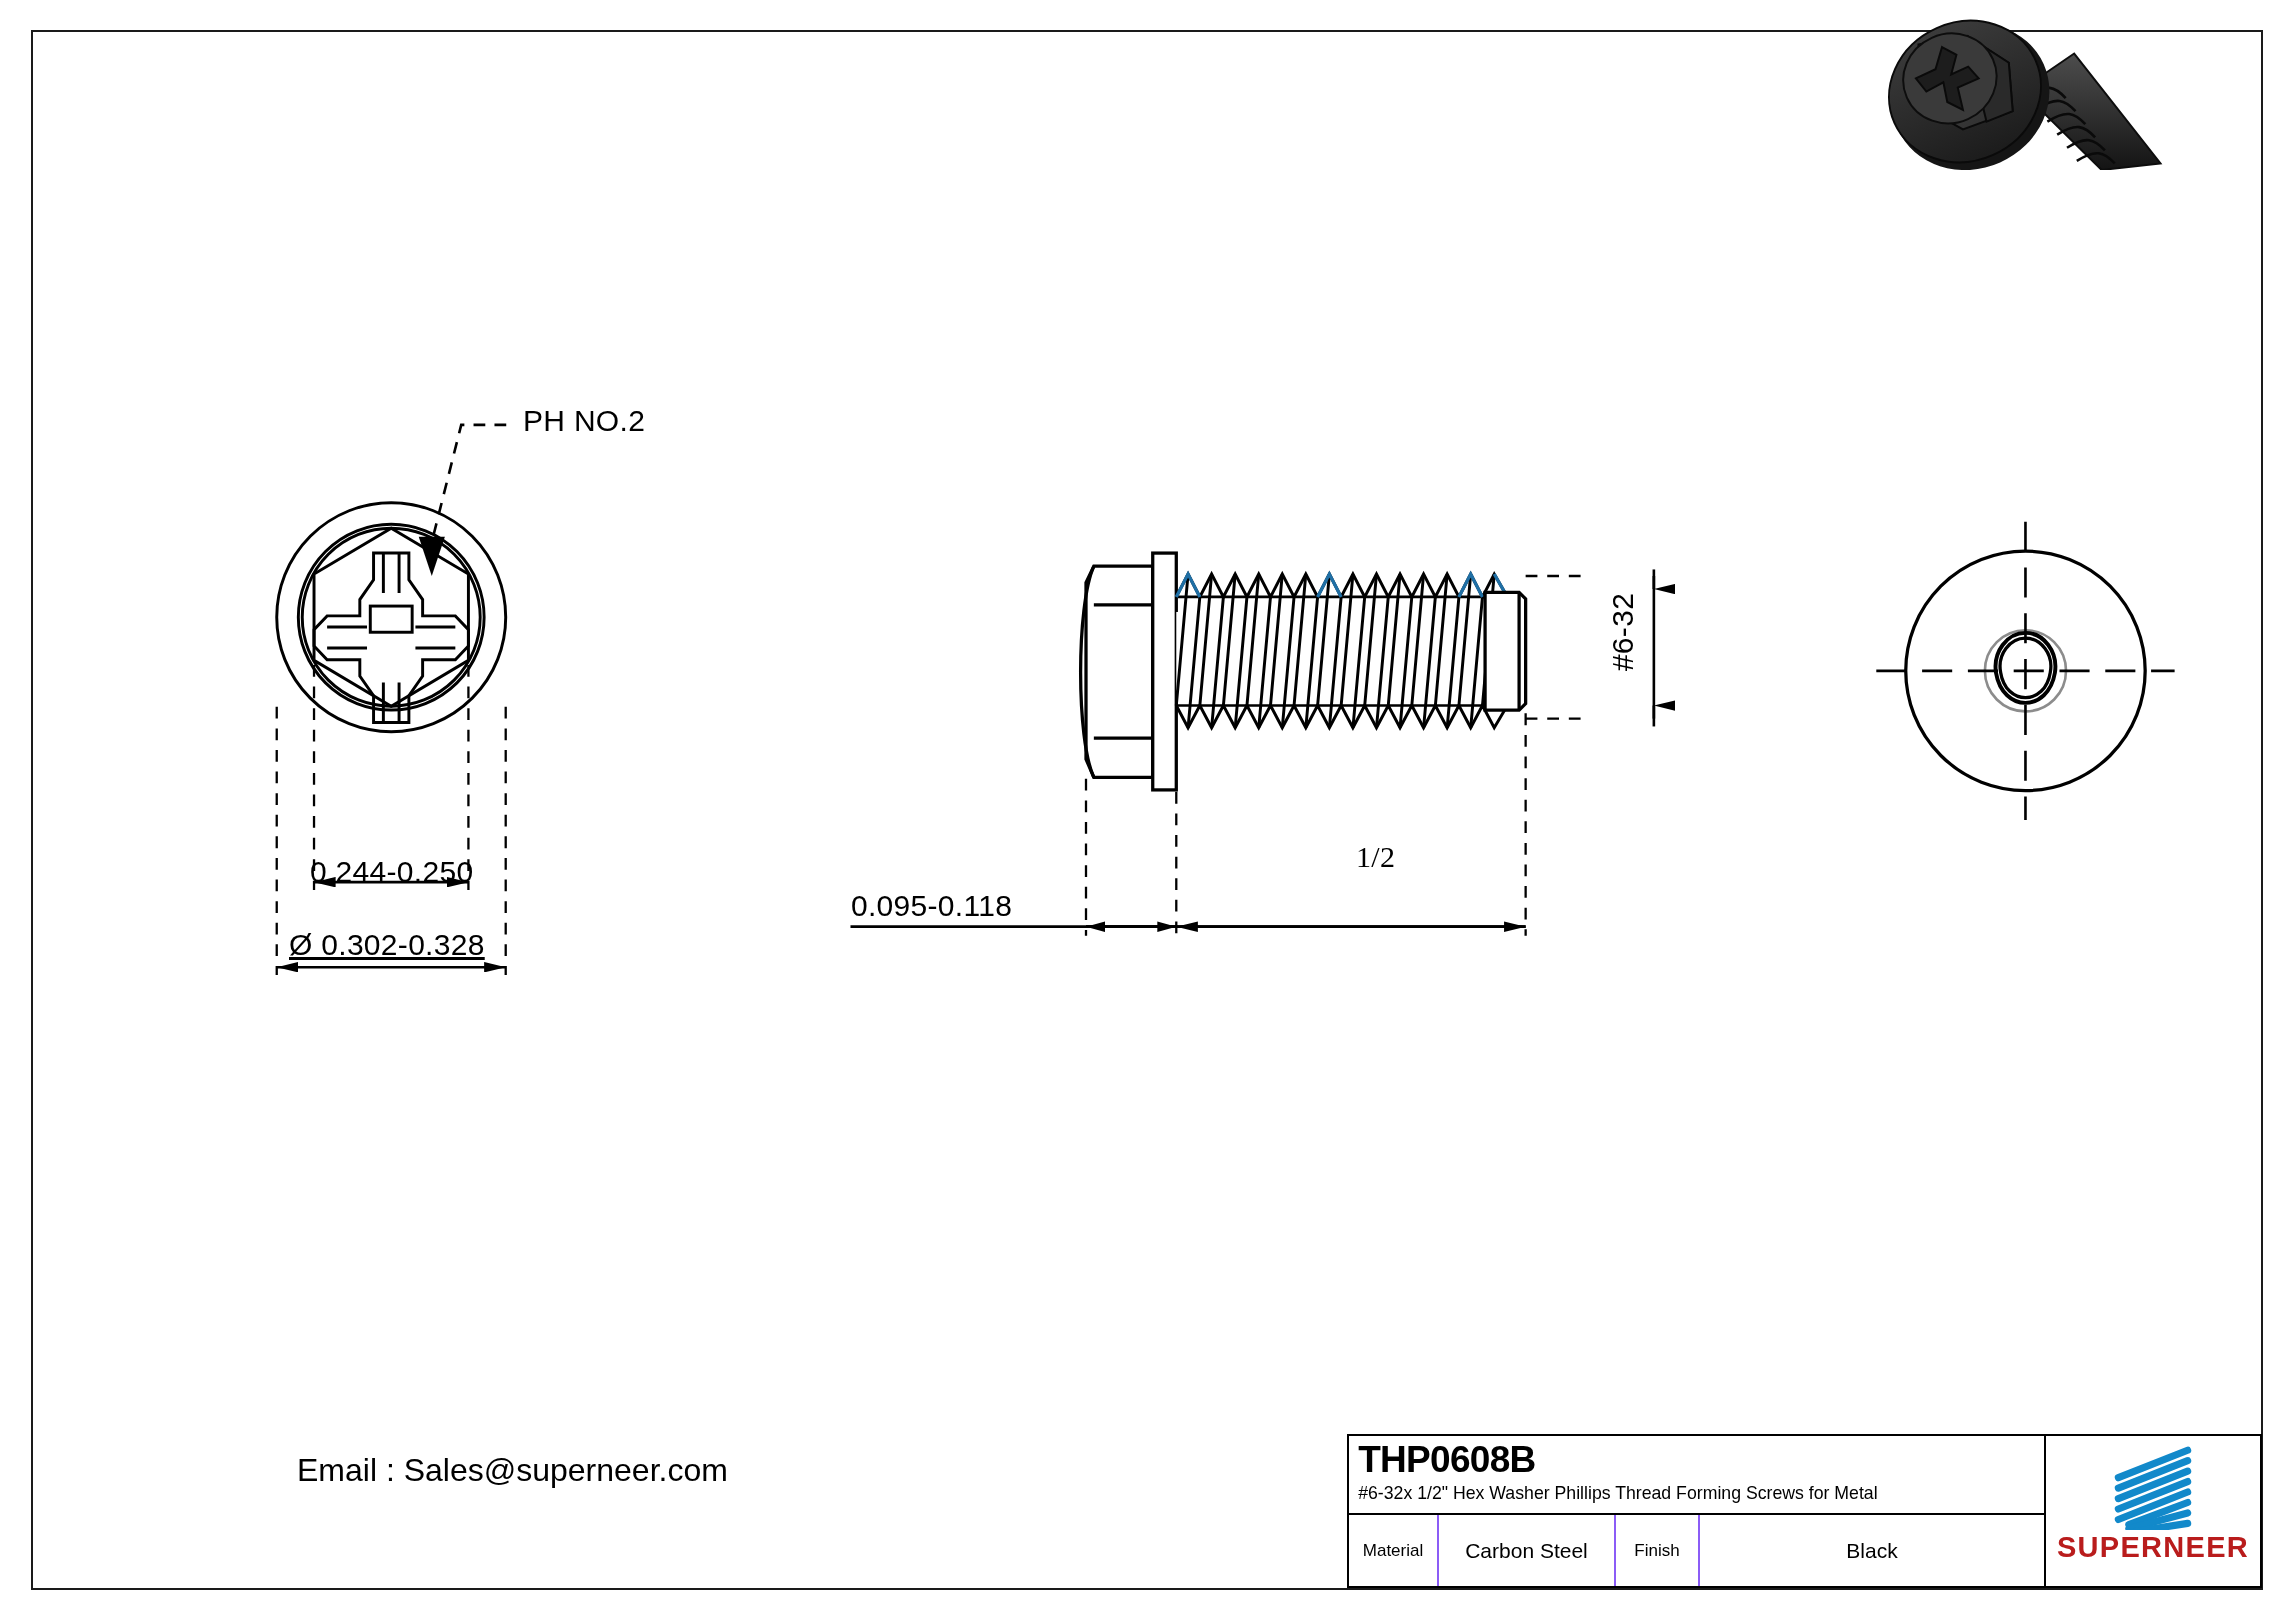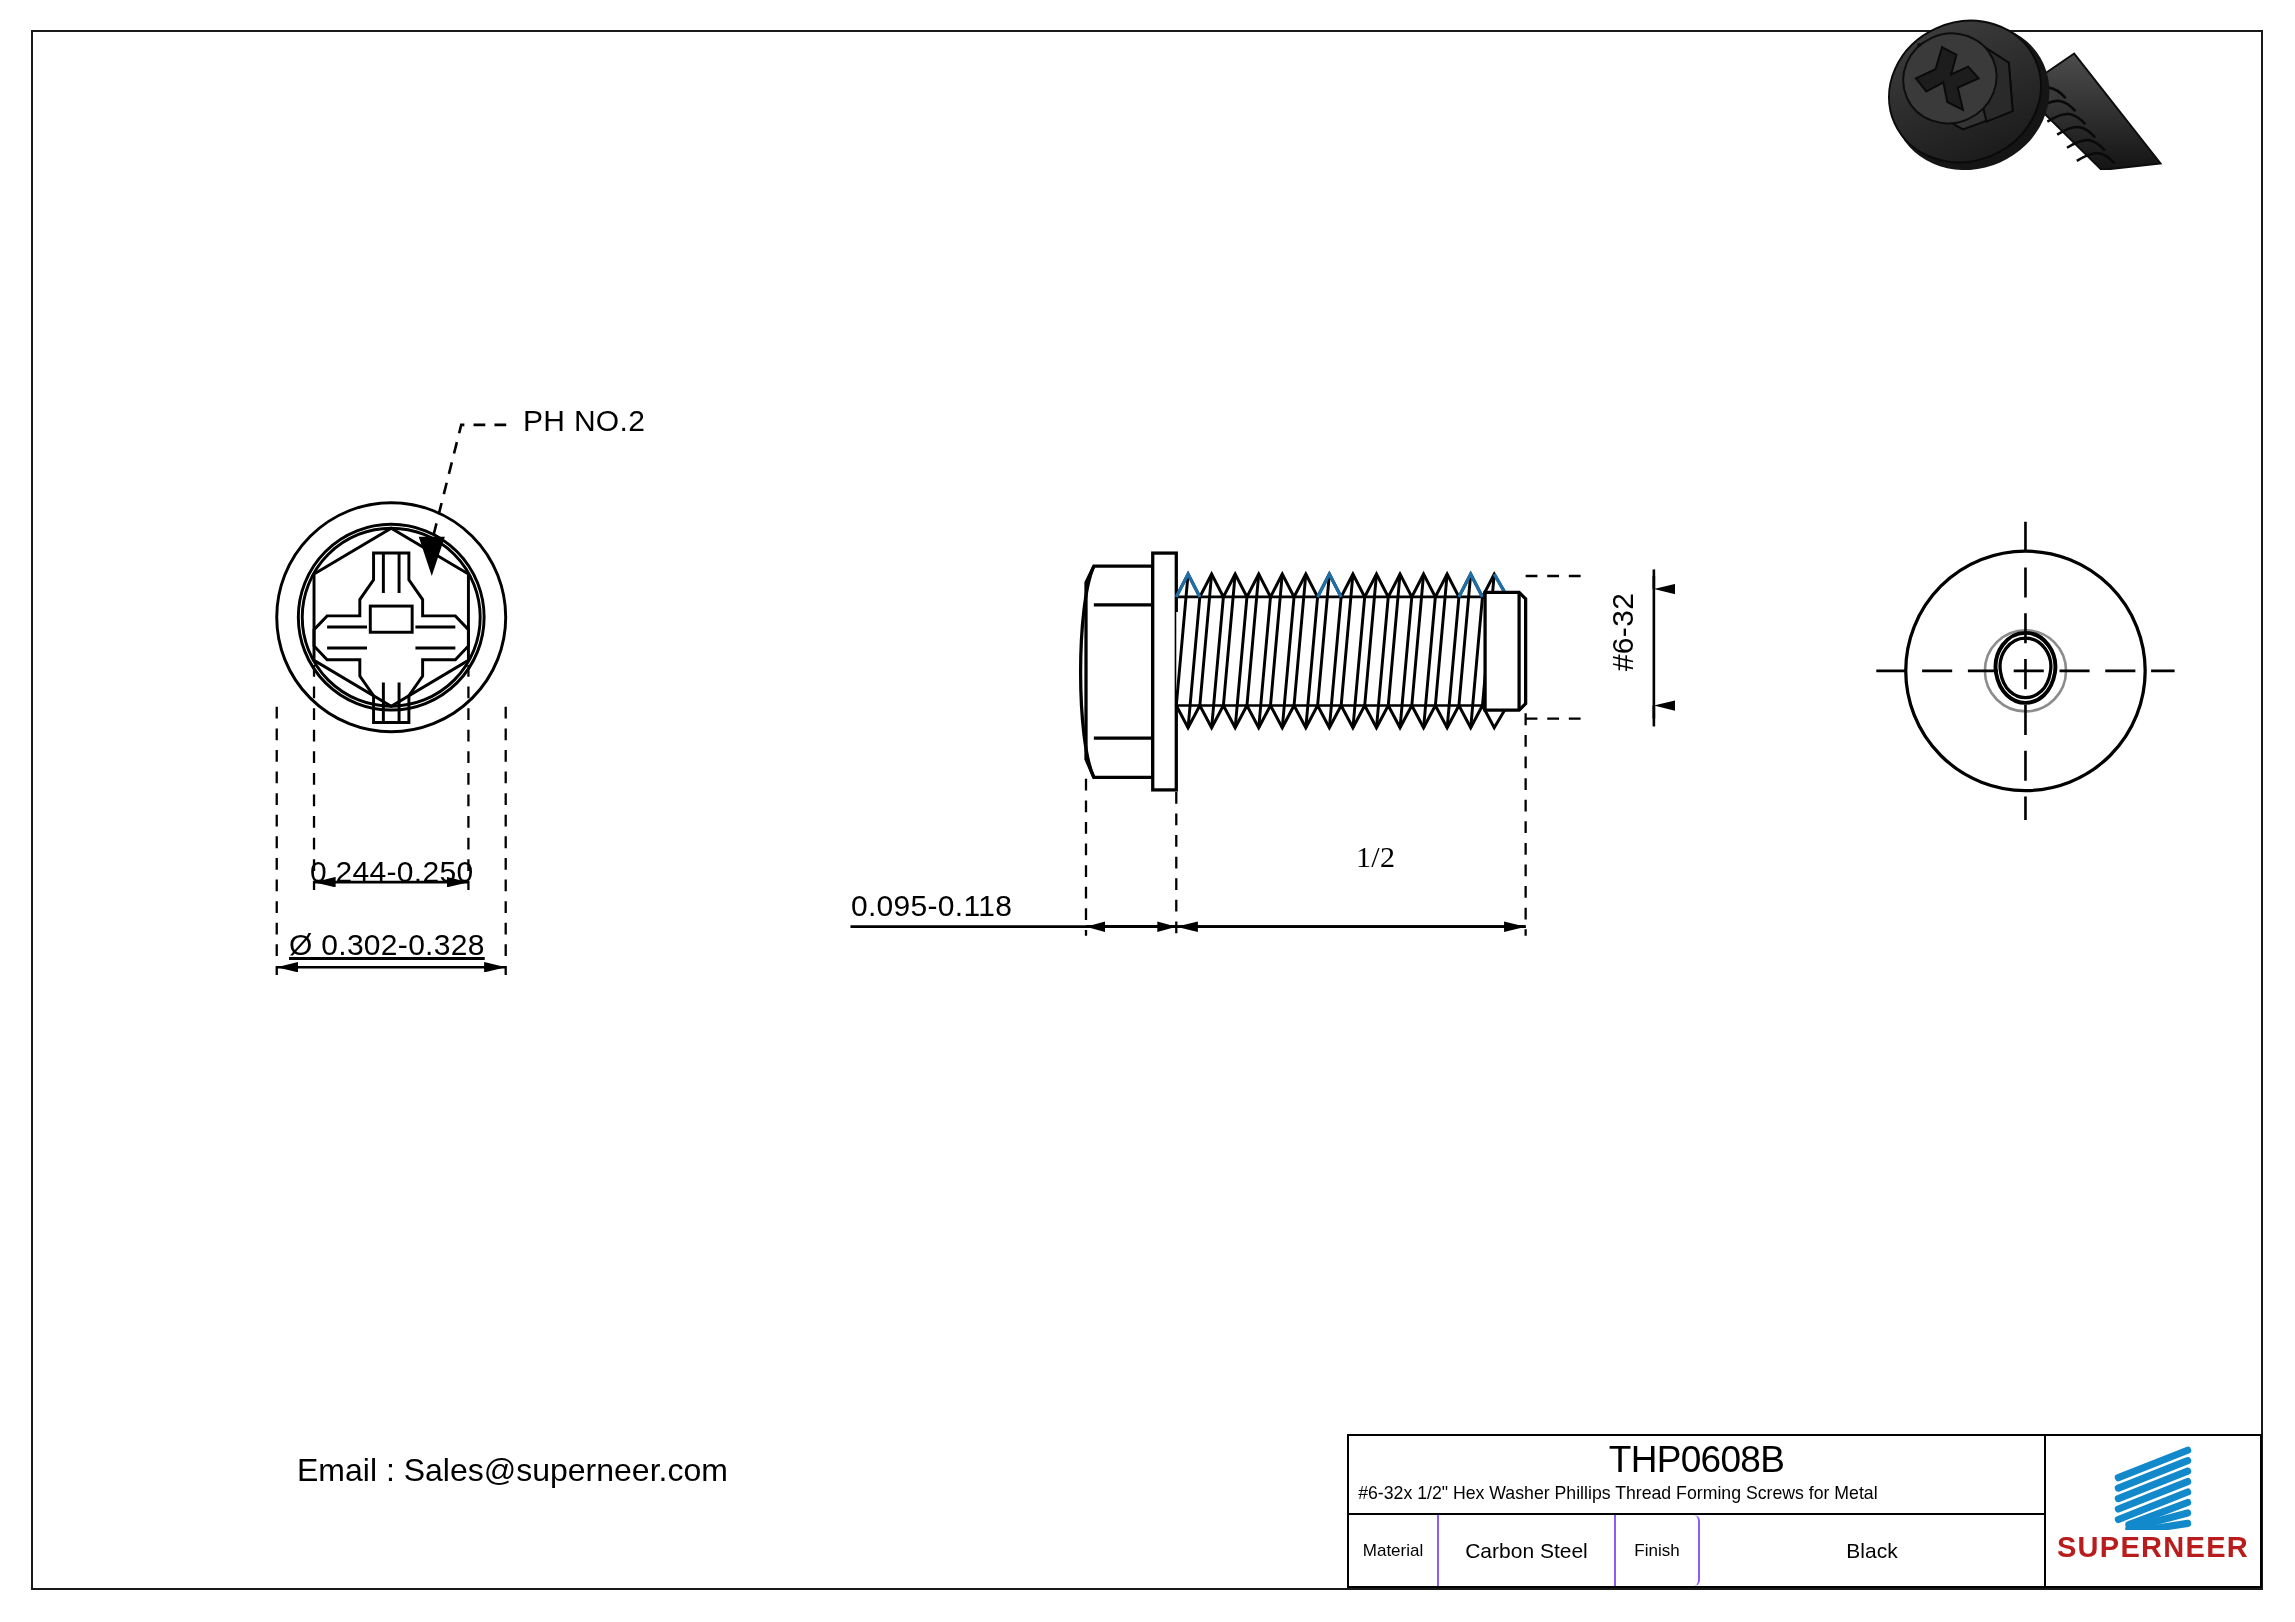--- a/index.html
+++ b/index.html
@@ -8,30 +8,30 @@
   #sheet{position:absolute;inset:0;}
   .border-frame{position:absolute;left:31px;top:30px;width:2232px;height:1560px;
        border:2.6px solid #1a1a1a;box-sizing:border-box;}
   svg.draw{position:absolute;left:0;top:0;width:2295px;height:1623px;overflow:visible;}
   .dimtext{position:absolute;font-size:30px;letter-spacing:0.3px;white-space:nowrap;}
   
   #title-block{position:absolute;left:1347px;top:1434px;width:915px;height:154px;
       border:2px solid #000;box-sizing:border-box;display:flex;background:#fff;}
   #tb-left{width:697px;display:flex;flex-direction:column;border-right:2px solid #000;box-sizing:border-box;}
   #tb-top{flex:0 0 79px;padding:5.2px 9.2px 0 9.2px;box-sizing:border-box;border-bottom:2px solid #000;}
-  #tb-code{font-size:37px;font-weight:normal;line-height:1.02;letter-spacing:-0.7px;text-align:center;}
+  #tb-code{font-size:37px;font-weight:bold;line-height:1.02;letter-spacing:-0.7px;}
   #tb-desc{font-size:17.7px;margin-top:5.2px;line-height:1.1;}
   .tb-row{display:flex;flex:1;border-bottom:2px solid #000;box-sizing:border-box;}
   .tb-row:last-child{border-bottom:none;}
   .tb-cell{border-right:2px solid #8b5cf6;box-sizing:border-box;display:flex;
       align-items:center;justify-content:center;font-size:18.3px;}
   .tb-cell:last-child{border-right:none;}
   .c-lbl{flex:0 0 90px;font-size:17px;}
   .c-val1{flex:0 0 177px;font-size:21px;}
-  .c-lbl2{flex:0 0 84px;font-size:17px;border-radius:6px;}
+  .c-lbl2{flex:0 0 84px;font-size:17px;}
   .c-val2{flex:1;font-size:21px;}
   .c-web{flex:1;font-size:17px;}
   .weblink{color:#1289ca;}
   #tb-right{flex:1;position:relative;display:flex;flex-direction:column;
       align-items:center;justify-content:flex-start;}
   #logo-mark{margin-top:5.2px;width:98px;height:89px;}
   #logo-word{font-size:29px;font-weight:bold;color:#b91c1c;letter-spacing:1.3px;
       margin-top:2.6px;line-height:1;}
   
   #email-line{position:absolute;left:274px;top:1452px;font-size:32px;letter-spacing:0px;margin-left:23px;}

